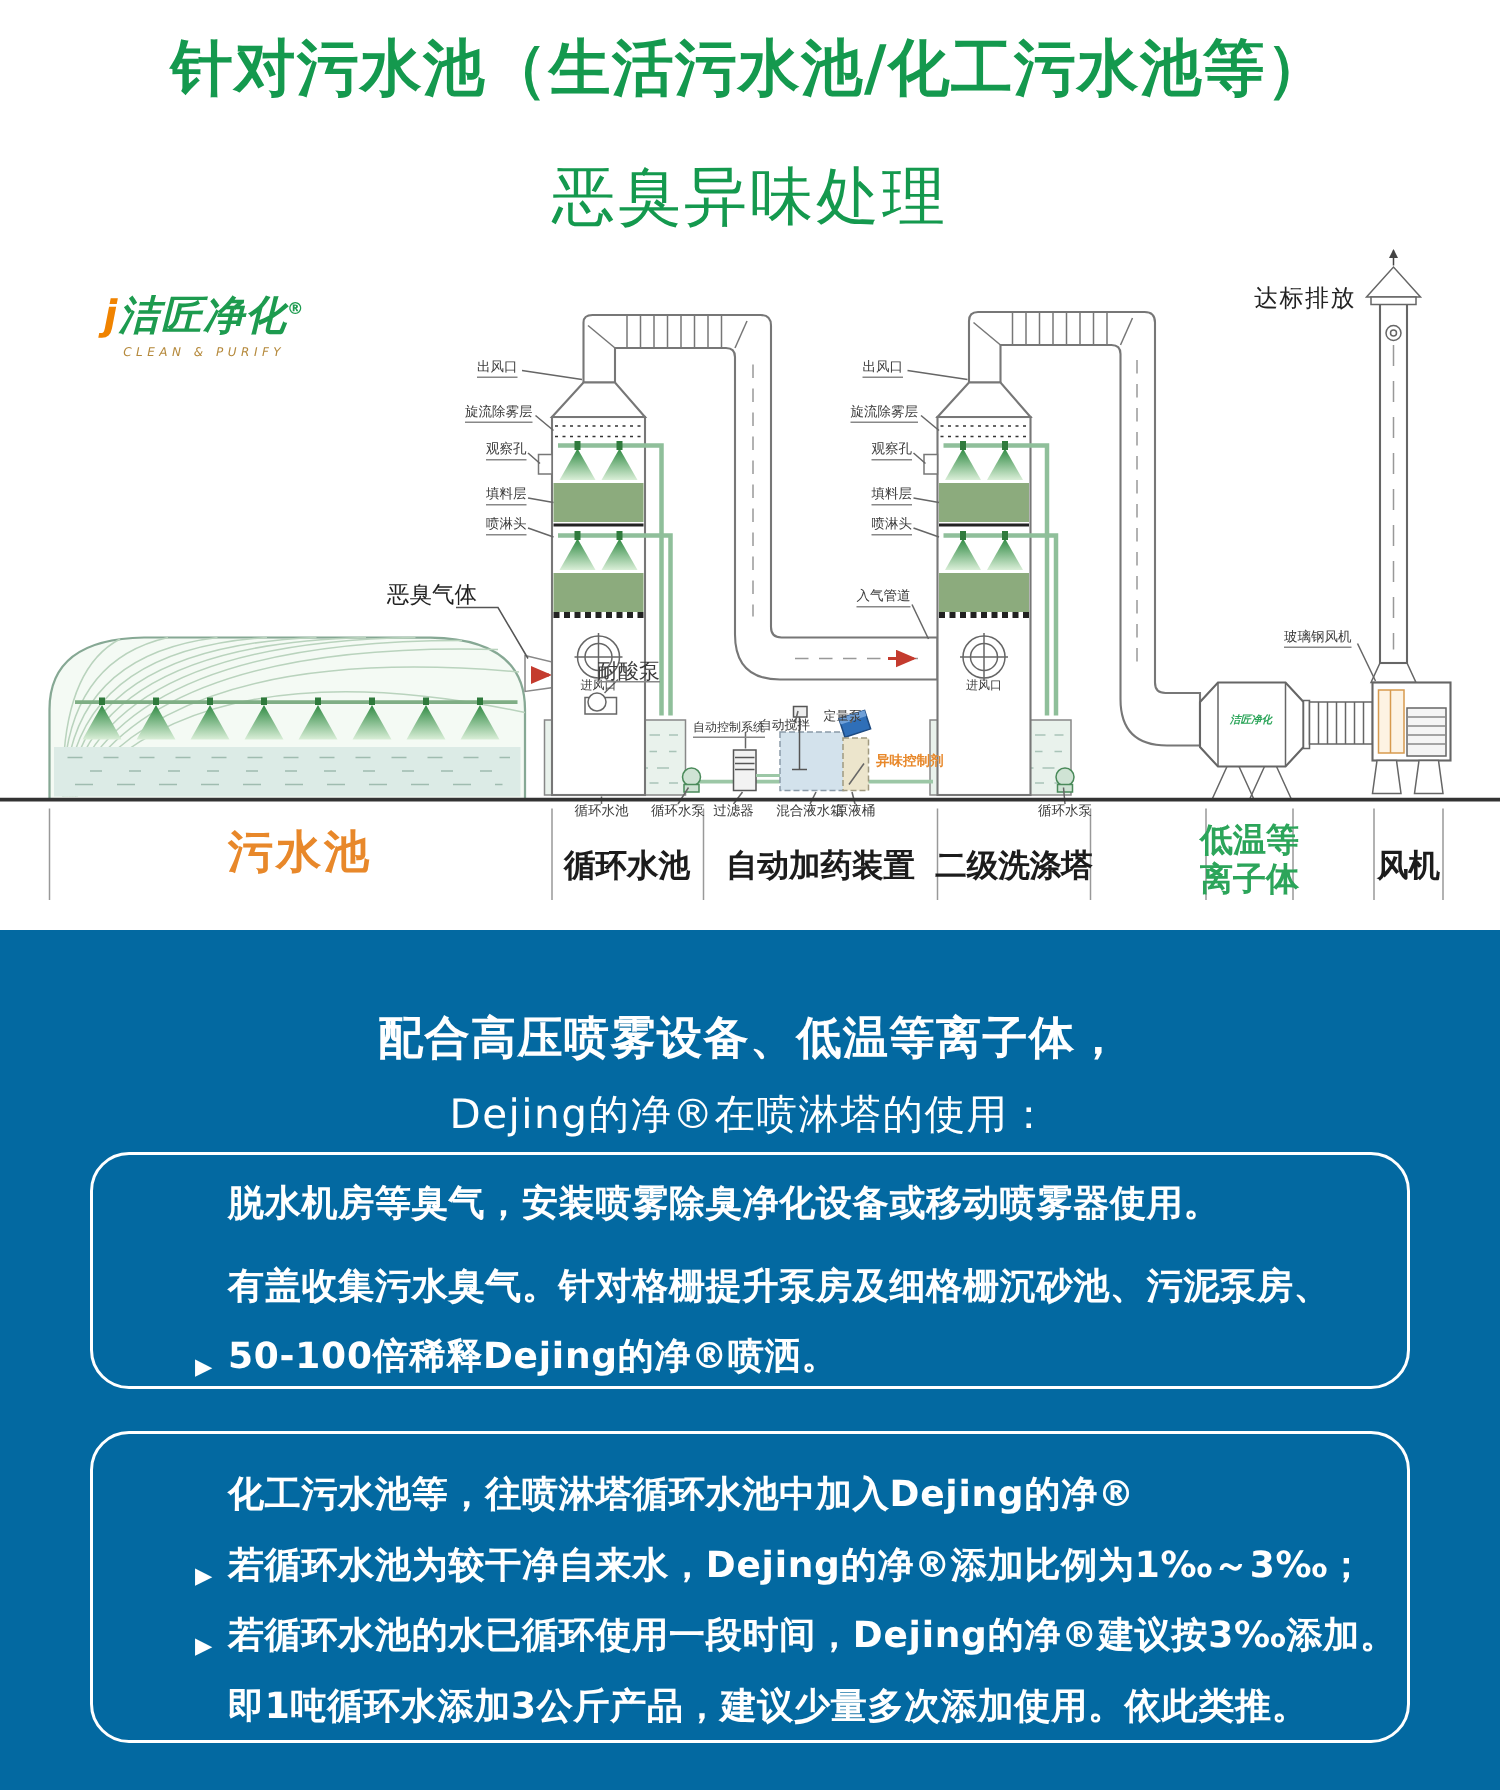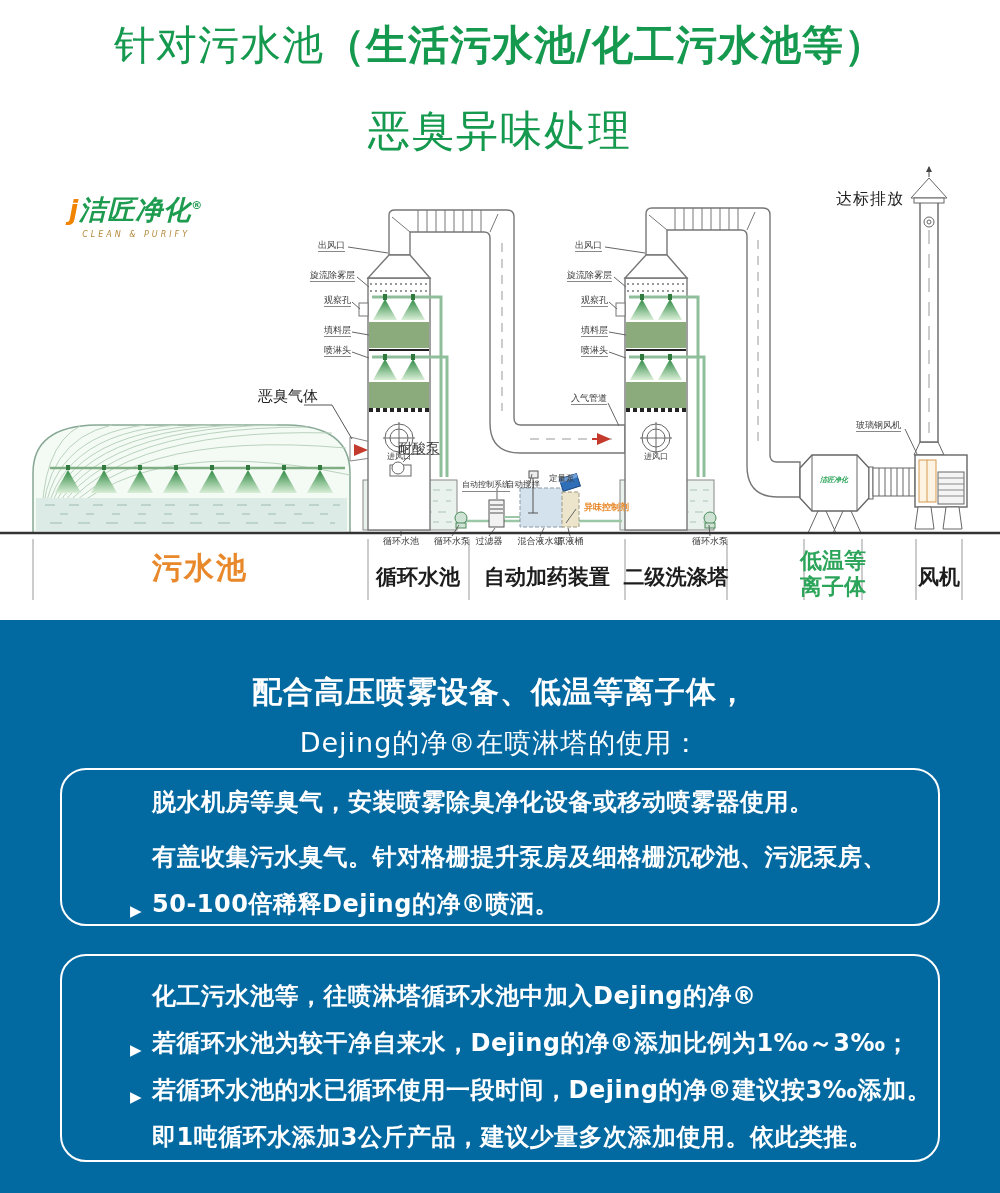--- a/index.html
+++ b/index.html
@@ -1,21 +1,21 @@
 <!DOCTYPE html>
 <html><head>
 <meta charset="utf-8">
 <style>
   html,body{margin:0;padding:0;background:#fff;}
   #page{position:relative;width:1000px;height:1193px;background:#fff;overflow:hidden;
         font-family:"DejaVu Sans","Liberation Sans",sans-serif;}
   
   .hdr{position:absolute;left:0;top:18px;width:1000px;text-align:center;color:#14994e;}
   .hdr .l1{font-size:41px;letter-spacing:1px;}
-  .hdr .l1 b{font-weight:normal;}
+  .hdr .l1 b{font-weight:bold;}
   .hdr .l1 .paren{font-weight:600;}
   .hdr .l2{font-size:42px;font-weight:normal;margin-top:30px;letter-spacing:2px;}
   
   .logo{position:absolute;left:34px;top:192px;margin-left:35px;}
   .logo .row1{font-size:27px;font-weight:bold;font-style:italic;color:#1d9b4f;letter-spacing:1px;}
   .logo .row1 .j{color:#f08300;}
   .logo .row1 sup{font-size:11px;}
   .logo .row2{font-size:8px;letter-spacing:3px;color:#b5893b;font-style:italic;margin-top:2px;text-align:center;}
   
   .sl{position:absolute;font-size:9px;color:#3a3a3a;white-space:nowrap;line-height:10px;}

